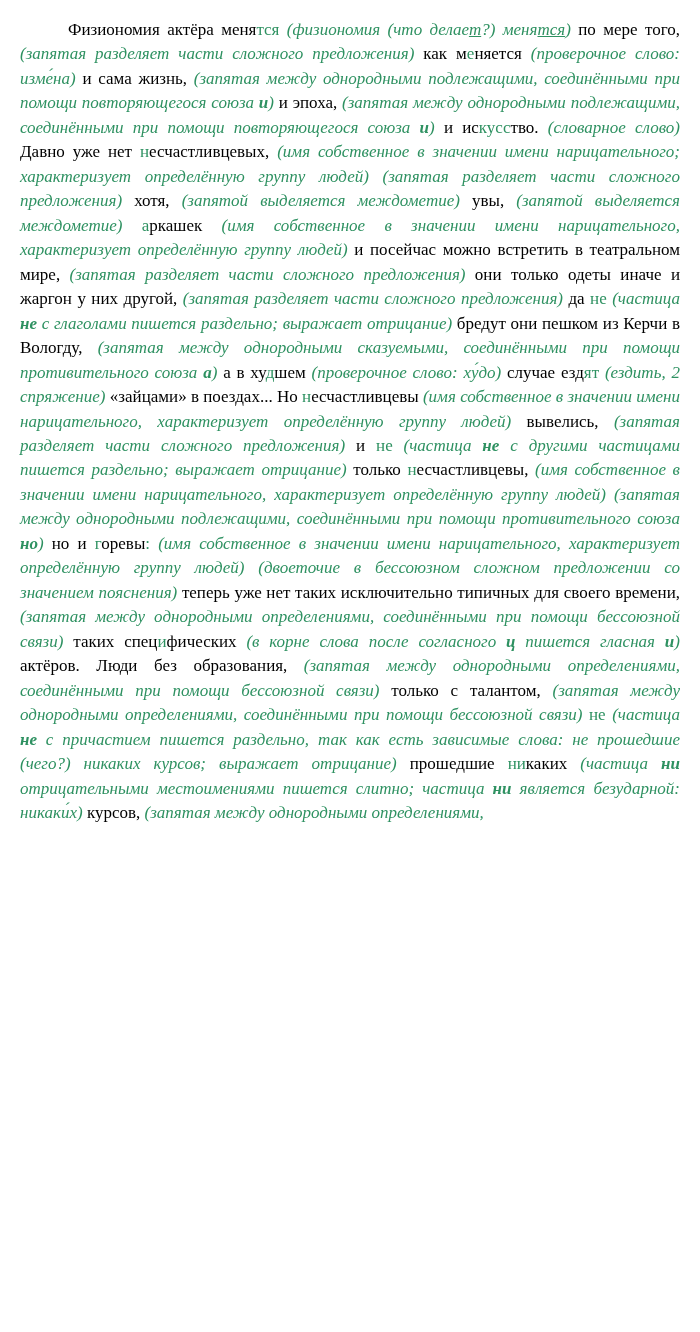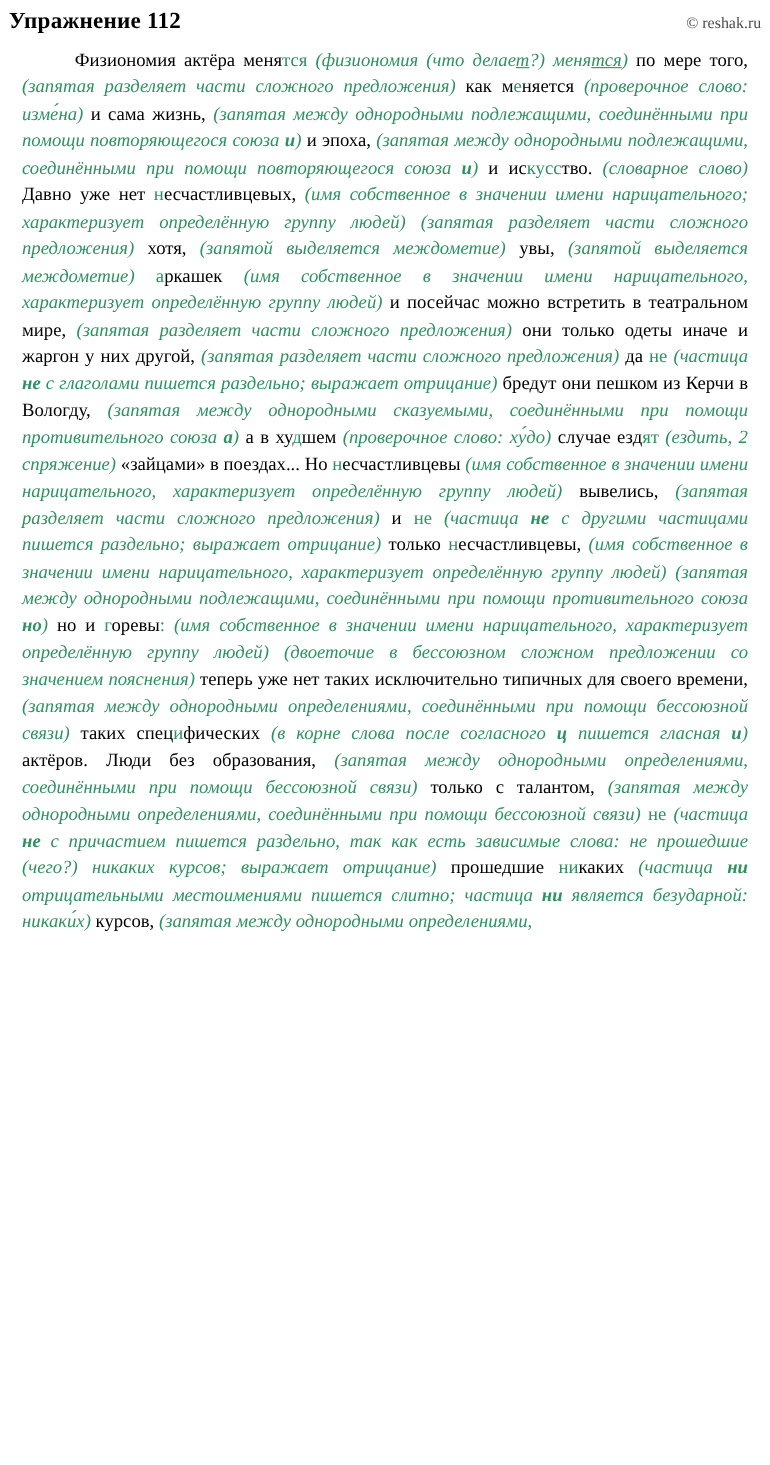--- a/index.html
+++ b/index.html
@@ -65,21 +65,17 @@
   }
   .plain {
     color: #000000;
   }
 </style>
 </head>
 <body>
 
 <div class="page">
 
-  <div class="header-row">
-    <div class="ex-title">Упражнение 112</div>
-    <div class="watermark">© reshak.ru</div>
-  </div>
 
 
   <p class="answer" id="answer-body"><span class="plain">Физиономия актёра меня</span><span class="hl">тся</span><span class="note"> (физиономия (что делае</span><span class="note u">т</span><span class="note">?) меня</span><span class="note u">тся</span><span class="note">) </span><span class="plain">по мере того, </span><span class="note">(запятая разделяет части сложного предложения) </span><span class="plain">как м</span><span class="hl">е</span><span class="plain">няется </span><span class="note">(проверочное слово: изме́на) </span><span class="plain">и сама жизнь, </span><span class="note">(запятая между однородными подлежащими, соединёнными при помощи повторяющегося союза </span><span class="note" style="font-weight: bold;">и</span><span class="note">) </span><span class="plain">и эпоха, </span><span class="note">(запятая между однородными подлежащими, соединёнными при помощи повторяющегося союза </span><span class="note" style="font-weight: bold;">и</span><span class="note">) </span><span class="plain">и ис</span><span class="hl">кусс</span><span class="plain">тво. </span><span class="note">(словарное слово) </span><span class="plain">Давно уже нет </span><span class="hl">н</span><span class="plain">есчастливцевых, </span><span class="note">(имя собственное в значении имени нарицательного; характеризует определённую группу людей) (запятая разделяет части сложного предложения) </span><span class="plain">хотя, </span><span class="note">(запятой выделяется междометие) </span><span class="plain">увы, </span><span class="note">(запятой выделяется междометие) </span><span class="hl">а</span><span class="plain">ркашек </span><span class="note">(имя собственное в значении имени нарицательного, характеризует определённую группу людей) </span><span class="plain">и посейчас можно встретить в театральном мире, </span><span class="note">(запятая разделяет части сложного предложения) </span><span class="plain">они только одеты иначе и жаргон у них другой, </span><span class="note">(запятая разделяет части сложного предложения) </span><span class="plain">да </span><span class="hl">не</span><span class="note"> (частица </span><span class="note" style="font-weight: bold;">не</span><span class="note"> с глаголами пишется раздельно; выражает отрицание) </span><span class="plain">бредут они пешком из Керчи в Вологду, </span><span class="note">(запятая между однородными сказуемыми, соединёнными при помощи противительного союза </span><span class="note" style="font-weight: bold;">а</span><span class="note">) </span><span class="plain">а в ху</span><span class="hl">д</span><span class="plain">шем </span><span class="note">(проверочное слово: ху́до) </span><span class="plain">случае езд</span><span class="hl">ят</span><span class="note"> (ездить, 2 спряжение) </span><span class="plain">«зайцами» в поездах... Но </span><span class="hl">н</span><span class="plain">есчастливцевы </span><span class="note">(имя собственное в значении имени нарицательного, характеризует определённую группу людей) </span><span class="plain">вывелись, </span><span class="note">(запятая разделяет части сложного предложения) </span><span class="plain">и </span><span class="hl">не</span><span class="note"> (частица </span><span class="note" style="font-weight: bold;">не</span><span class="note"> с другими частицами пишется раздельно; выражает отрицание) </span><span class="plain">только </span><span class="hl">н</span><span class="plain">есчастливцевы, </span><span class="note">(имя собственное в значении имени нарицательного, характеризует определённую группу людей) (запятая между однородными подлежащими, соединёнными при помощи противительного союза </span><span class="note" style="font-weight: bold;">но</span><span class="note">) </span><span class="plain">но и </span><span class="hl">г</span><span class="plain">оревы</span><span class="hl">:</span><span class="note"> (имя собственное в значении имени нарицательного, характеризует определённую группу людей) (двоеточие в бессоюзном сложном предложении со значением пояснения) </span><span class="plain">теперь уже нет таких исключительно типичных для своего времени, </span><span class="note">(запятая между однородными определениями, соединёнными при помощи бессоюзной связи) </span><span class="plain">таких спец</span><span class="hl">и</span><span class="plain">фических </span><span class="note">(в корне слова после согласного </span><span class="note" style="font-weight: bold;">ц</span><span class="note"> пишется гласная </span><span class="note" style="font-weight: bold;">и</span><span class="note">) </span><span class="plain">актёров. Люди без образования, </span><span class="note">(запятая между однородными определениями, соединёнными при помощи бессоюзной связи) </span><span class="plain">только с талантом, </span><span class="note">(запятая между однородными определениями, соединёнными при помощи бессоюзной связи) </span><span class="hl">не</span><span class="note"> (частица </span><span class="note" style="font-weight: bold;">не</span><span class="note"> с причастием пишется раздельно, так как есть зависимые слова: не прошедшие (чего?) никаких курсов; выражает отрицание) </span><span class="plain">прошедшие </span><span class="hl">ни</span><span class="plain">каких </span><span class="note">(частица </span><span class="note" style="font-weight: bold;">ни</span><span class="note"> отрицательными местоимениями пишется слитно; частица </span><span class="note" style="font-weight: bold;">ни</span><span class="note"> является безударной: никаки́х) </span><span class="plain">курсов, </span><span class="note">(запятая между однородными определениями,</span></p>
 
 </div>
 
 </body></html>

